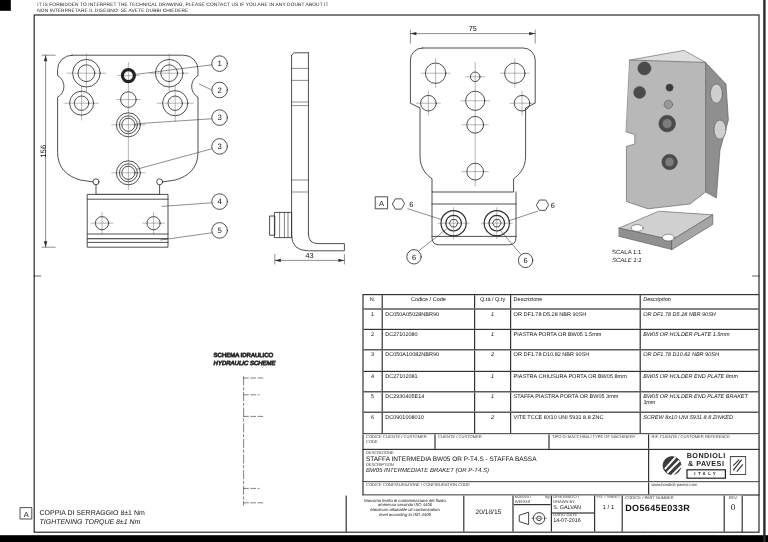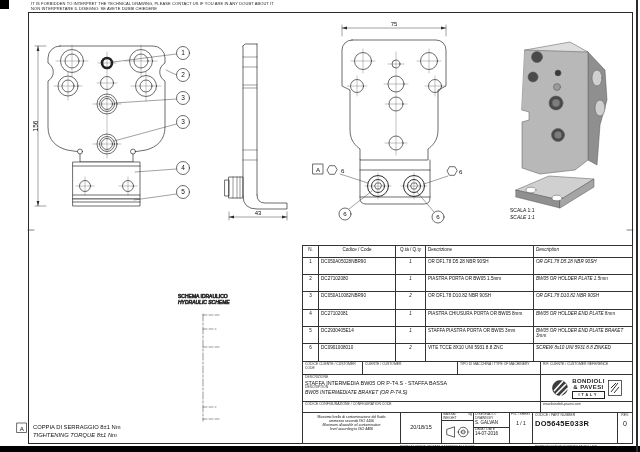--- a/index.html
+++ b/index.html
@@ -328,21 +328,21 @@
         <path d="M3,12 L10,3 M3,8 L8,3 M6,13 L11,7" stroke="#333" stroke-width="1" fill="none"></path>
       </svg>
     </div>
   </div>
 
   <div class="blk conf" style="left:302px;top:402px;width:331px;height:11px;border-top:none;">
     <div class="confleft lab">CODICE CONFIGURAZIONE / CONFIGURATION CODE</div>
     <div class="confright lab">www.bondioli-pavesi.com</div>
   </div>
 
-  <div class="blk" style="left:302px;top:413px;width:331px;height:31px;border-top:none;">
+  <div class="blk" style="left:288px;top:413px;width:331px;height:31px;border-top:none;">
     <div class="bott">
       <div class="contam">
         <div>Massimo livello di contaminazione del fluido</div>
         <div>ammesso secondo ISO 4406</div>
         <div class="ital">Maximum allowable oil contamination</div>
         <div class="ital">level according to ISO 4406</div>
       </div>
       <div class="contamval">20/18/15</div>
       <div class="masscell">
         <div class="mtop">

